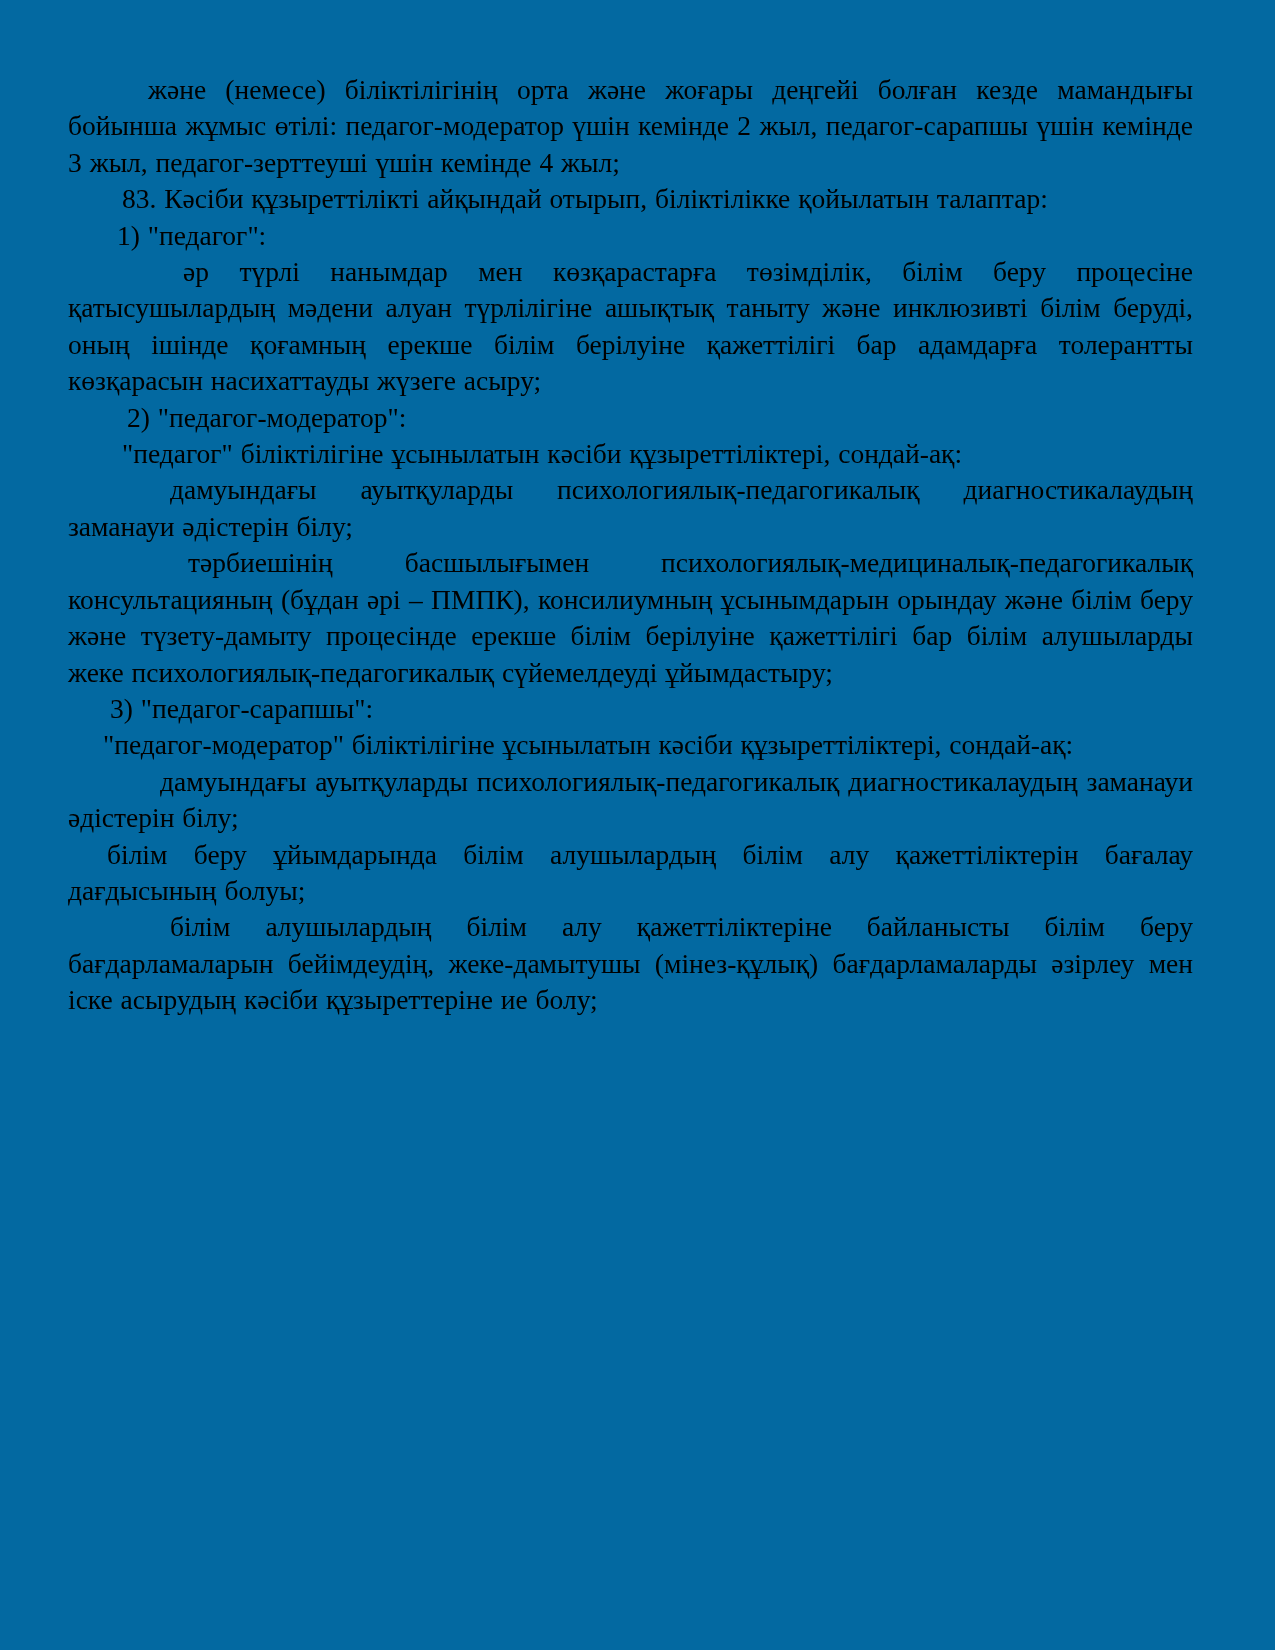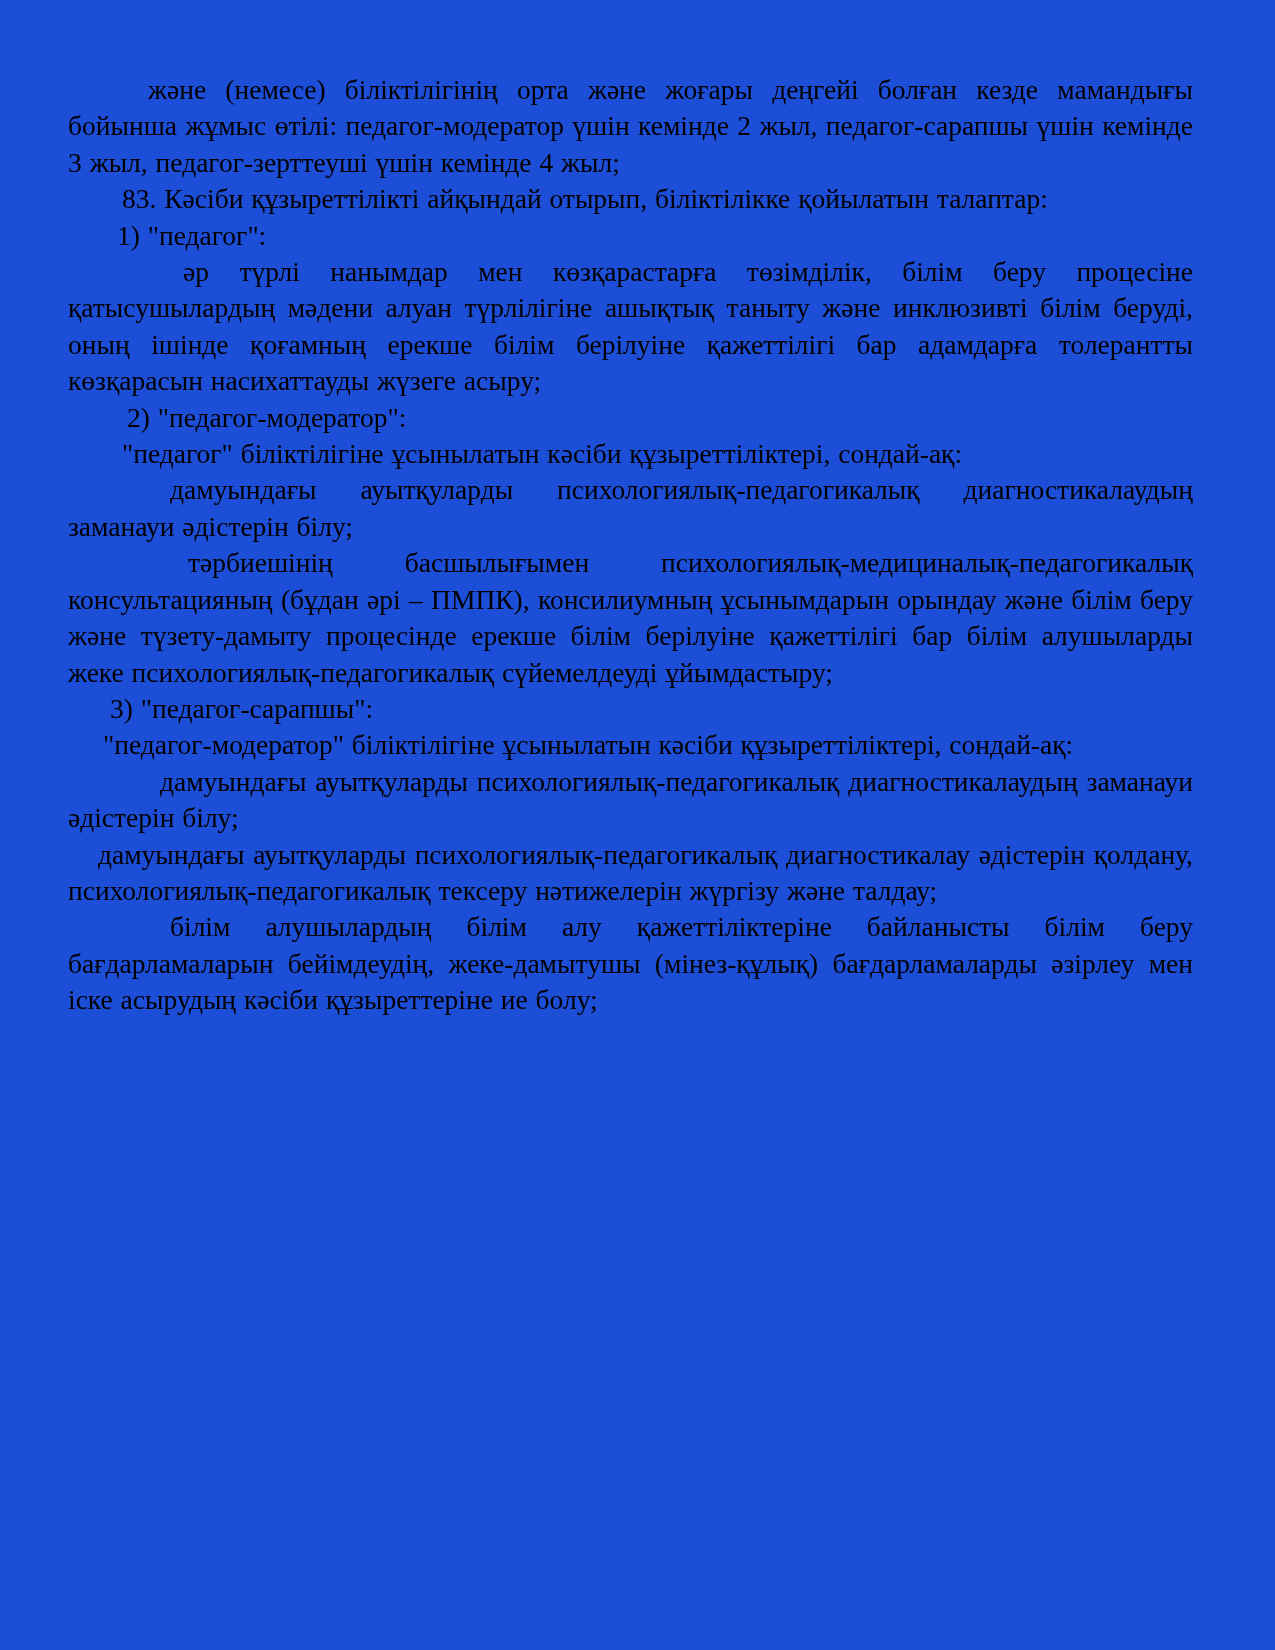--- a/index.html
+++ b/index.html
@@ -9,21 +9,21 @@
   body {
     width: 1275px;
     height: 1650px;
     background: #ffffff;
     overflow: hidden;
   }
   .page {
     position: relative;
     width: 1275px;
     height: 1650px;
-    background: #1d4ed8;
+    background: #0369a1;
   }
   .text-block {
     position: absolute;
     left: 68px;
     top: 72px;
     width: 1125px;
     color: #000000;
     font-family: "Liberation Serif", "DejaVu Serif", serif;
     font-size: 27.5px;
     line-height: 36.4px;
@@ -63,16 +63,16 @@
     <p class="i2">83. Кәсіби құзыреттілікті айқындай отырып, біліктілікке қойылатын талаптар:</p>
     <p class="i3">1) "педагог":</p>
     <p class="i5">әр түрлі нанымдар мен көзқарастарға төзімділік, білім беру процесіне қатысушылардың мәдени алуан түрлілігіне ашықтық таныту және инклюзивті білім беруді, оның ішінде қоғамның ерекше білім берілуіне қажеттілігі бар адамдарға толерантты көзқарасын насихаттауды жүзеге асыру;</p>
     <p class="i6">2) "педагог-модератор":</p>
     <p class="i7">"педагог" біліктілігіне ұсынылатын кәсіби құзыреттіліктері, сондай-ақ:</p>
     <p class="i8">дамуындағы ауытқуларды психологиялық-педагогикалық диагностикалаудың заманауи әдістерін білу;</p>
     <p class="i10">тәрбиешінің басшылығымен психологиялық-медициналық-педагогикалық консультацияның (бұдан әрі – ПМПК), консилиумның ұсынымдарын орындау және білім беру және түзету-дамыту процесінде ерекше білім берілуіне қажеттілігі бар білім алушыларды жеке психологиялық-педагогикалық сүйемелдеуді ұйымдастыру;</p>
     <p class="i11">3) "педагог-сарапшы":</p>
     <p class="i12">"педагог-модератор" біліктілігіне ұсынылатын кәсіби құзыреттіліктері, сондай-ақ:</p>
     <p class="i13">дамуындағы ауытқуларды психологиялық-педагогикалық диагностикалаудың заманауи әдістерін білу;</p>
-    <p class="i16">дамуындағы ауытқуларды психологиялық-педагогикалық диагностикалау әдістерін қолдану, психологиялық-педагогикалық тексеру нәтижелерін жүргізу және талдау;</p>
+    <p class="i14">білім беру ұйымдарында білім алушылардың білім алу қажеттіліктерін бағалау дағдысының болуы;</p>
     <p class="i17">білім алушылардың білім алу қажеттіліктеріне байланысты білім беру бағдарламаларын бейімдеудің, жеке-дамытушы (мінез-құлық) бағдарламаларды әзірлеу мен іске асырудың кәсіби құзыреттеріне ие болу;</p>
   </div>
 </div>
 
 </body></html>

